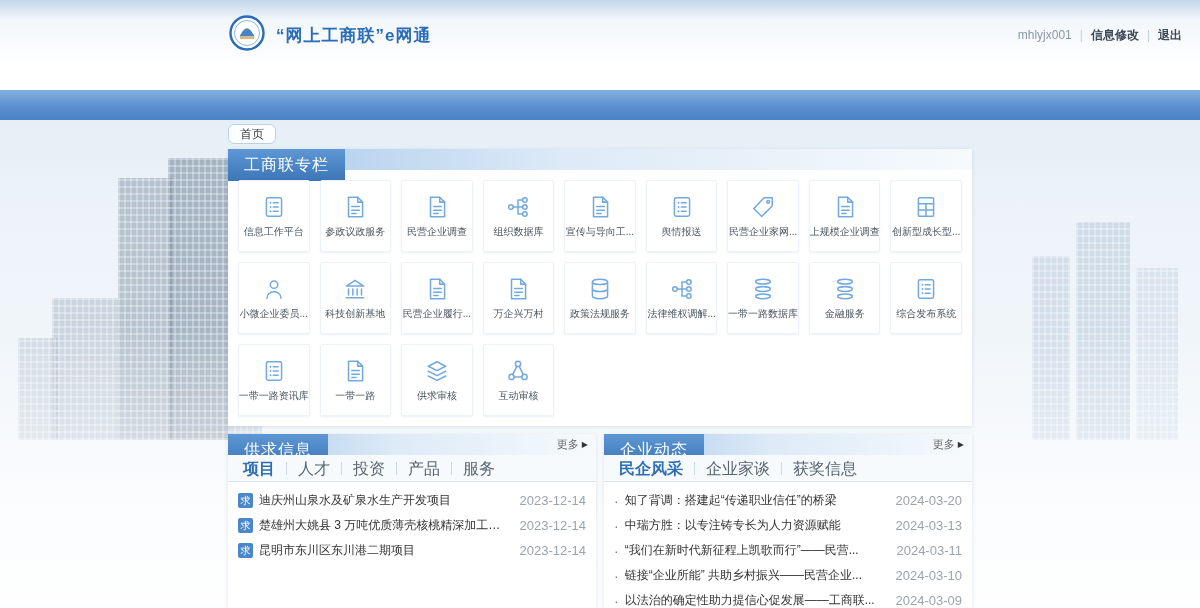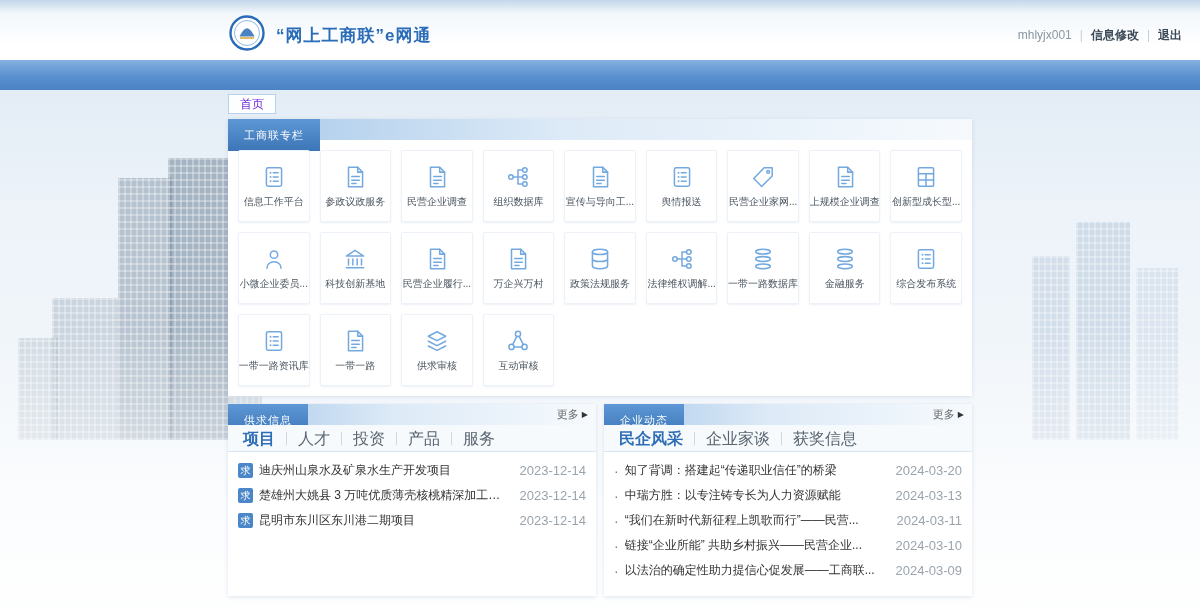--- a/index.html
+++ b/index.html
@@ -22,42 +22,42 @@
   .r1{left:1032px;top:256px;width:38px;height:184px;background-color:rgba(187,203,222,.55)}
   .r2{left:1076px;top:222px;width:54px;height:218px;background-color:rgba(176,195,216,.5)}
   .r3{left:1136px;top:268px;width:42px;height:172px;background-color:rgba(192,208,226,.45)}
   .haze{position:absolute;left:0;right:0;bottom:0;height:280px;
         background:linear-gradient(180deg,rgba(255,255,255,0),rgba(255,255,255,.92));}
 
   .page{position:relative;z-index:1}
   .container{width:744px;margin:0 auto;}
 
   
-  .topbar{height:60px;background:linear-gradient(180deg,#c3d6ea 0%,#f2f7fb 22%,#ffffff 75%);}
+  .topbar{height:90px;background:linear-gradient(180deg,#c3d6ea 0%,#f2f7fb 22%,#ffffff 75%);}
   .header-inner{height:70px;display:flex;align-items:center;justify-content:space-between}
   .brand{display:flex;align-items:center;gap:10px}
   .site-title{font-size:17px;font-weight:bold;color:#2a6cb8;letter-spacing:1px}
   .user-area{display:flex;align-items:center;gap:8px;font-size:12px;margin-right:-210px}
   .uname{color:#8a96a3}
   .sep{color:#c5ced8}
   .user-area a{color:#3a4754;text-decoration:none;font-weight:bold;cursor:pointer}
 
   
   .bluebar{height:30px;background:linear-gradient(180deg,#85b0e0 0%,#5a90cf 55%,#4b82c4 100%);}
   .home-row{padding-top:4px;height:26px}
-  .home-tab{display:inline-block;background:#fdfeff;border:1px solid #b8d0ea;color:#6d28d9;
-            font-size:12px;padding:2px 11px;border-radius:0;cursor:pointer;line-height:14px}
+  .home-tab{display:inline-block;background:#fdfeff;border:1px solid #b8d0ea;color:#404040;
+            font-size:12px;padding:2px 11px;border-radius:6px;cursor:pointer;line-height:14px}
 
   
   .panel{background:#fff;box-shadow:0 1px 4px rgba(70,110,160,.18);}
   .special{margin-top:3px;}
   .panel-head{height:21px;display:flex;align-items:stretch;
               background:linear-gradient(90deg,#a7c9ea 0%,#ddeaf7 45%,#f6fafd 100%);}
   .panel-badge{display:flex;align-items:center;background:linear-gradient(180deg,#5e97d4,#3c76b8);
-               color:#fff;font-size:11px;padding:16px 16px;letter-spacing:1px;white-space:nowrap}
+               color:#fff;font-size:16px;padding:16px 16px;letter-spacing:1px;white-space:nowrap}
   .spacer{flex:1}
   .more-link{display:flex;align-items:center;gap:3px;padding:0 8px;font-size:11px;color:#666;
              cursor:pointer;text-decoration:none}
   .more-link .arrow{font-size:8px;color:#333}
 
   .grid{display:grid;grid-template-columns:repeat(9,1fr);gap:10px;padding:10px;}
   .tile{height:72px;background:#fff;border:1px solid #edf2f8;box-shadow:0 1px 2px rgba(90,130,180,.12);
         border-radius:2px;display:flex;flex-direction:column;align-items:center;justify-content:center;
         gap:5px;cursor:pointer;overflow:hidden}
   .tile-icon{height:27px;display:flex;align-items:center}

